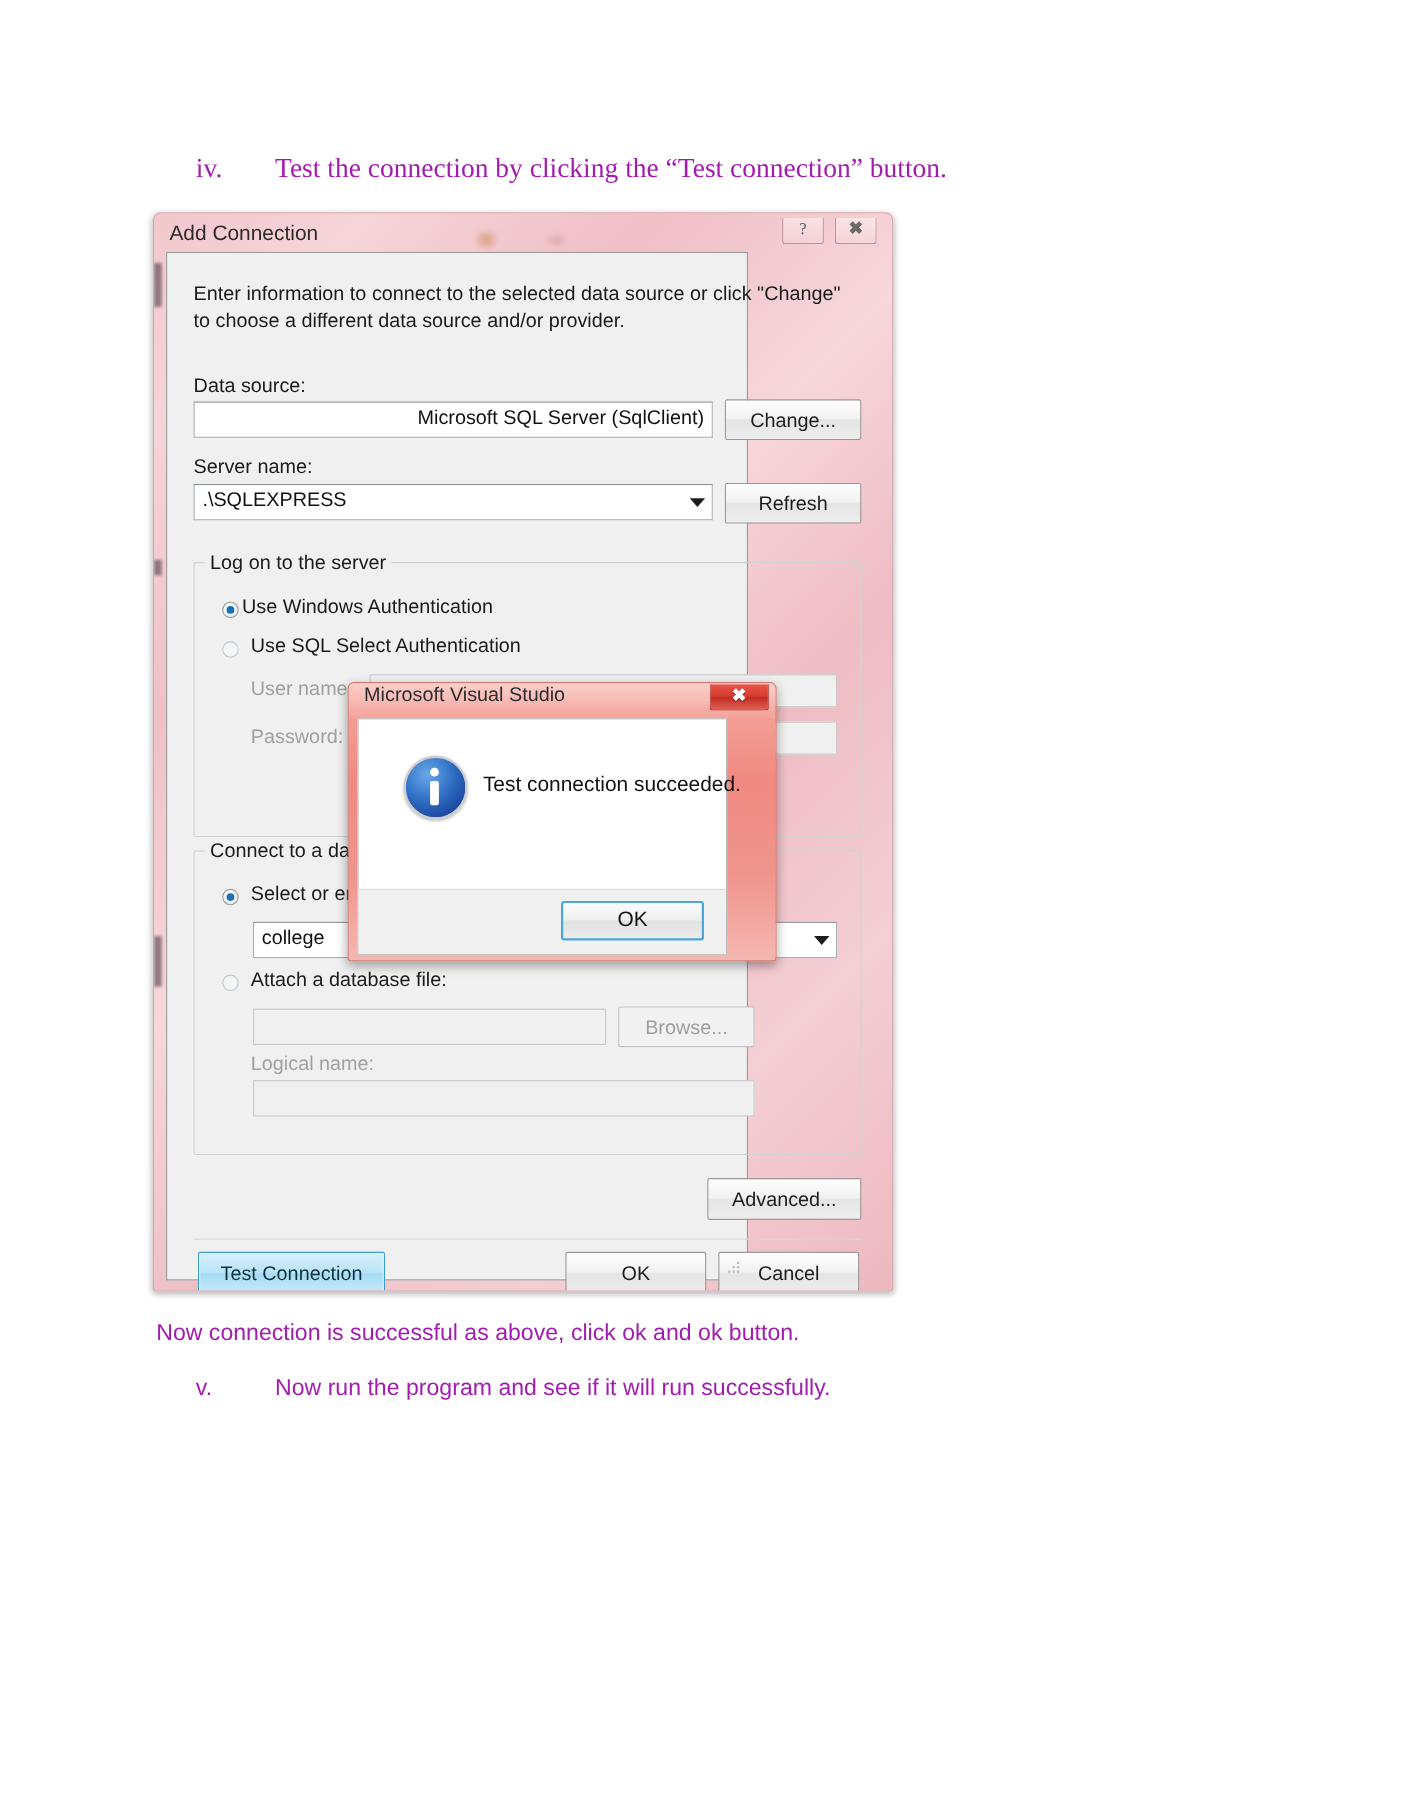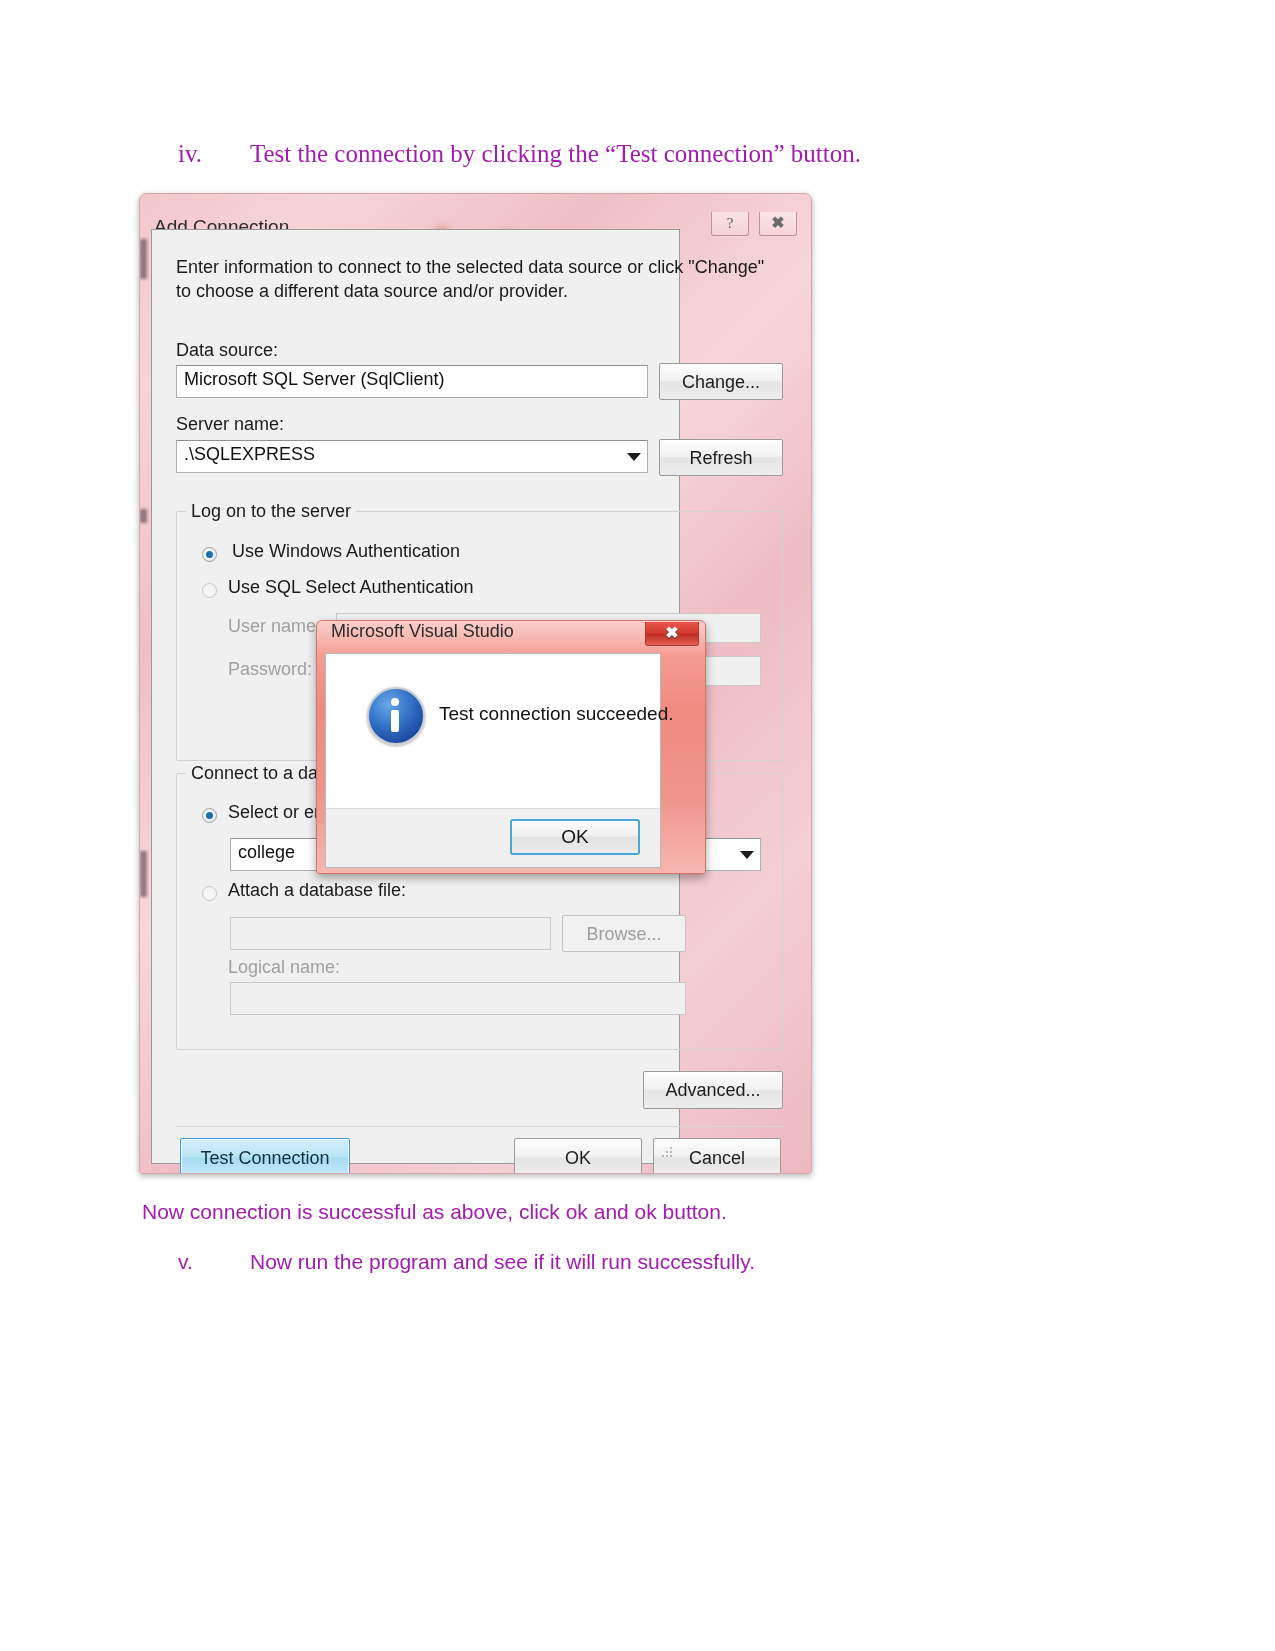--- a/index.html
+++ b/index.html
@@ -71,21 +71,21 @@
   }
   
   .frame-artifact {
     position: absolute; left: 0px; width: 7px;
     background: rgba(60,50,60,0.55);
     filter: blur(1.6px);
   }
 
   #win-titlebar {
     position: absolute;
-    left: 0; top: 16px; right: 0; height: 35px;
+    left: 0; top: 2px; right: 0; height: 35px;
   }
   #win-title {
     position: absolute;
     left: 14px; top: 6px;
     font-size: 19px;
     color: #2b2b2b;
   }
   .caption-btn {
     position: absolute;
     top: 2px;
@@ -345,33 +345,33 @@
     <div class="caption-btn" id="close-button">
       <span class="glyph">✖</span>
     </div>
   </div>
 
   <div id="dialog-client">
 
     <div class="label" style="left:24px; top:26px; white-space:normal; width:600px; line-height:1.33;">Enter information to connect to the selected data source or click "Change" to choose a different data source and/or provider.</div>
 
     <div class="label" style="left:24px; top:110px;">Data source:</div>
-    <div class="textbox" style="left:24px; top:135px; width:472px; height:33px;">Microsoft SQL Server (SqlClient)</div>
+    <div class="textbox" style="left:24px; top:135px; width:472px; height:33px;text-align:right;">Microsoft SQL Server (SqlClient)</div>
     <div class="btn" style="left:507px; top:133px; width:124px; height:37px;">Change...</div>
 
     <div class="label" style="left:24px; top:184px;">Server name:</div>
     <div class="textbox" style="left:24px; top:210px; width:472px; height:33px;">.\SQLEXPRESS</div>
     <div class="combo-arrow" style="left:475px; top:223px;"></div>
     <div class="btn" style="left:507px; top:209px; width:124px; height:37px;">Refresh</div>
 
     <div class="groupbox" style="left:24px; top:281px; width:607px; height:250px;"></div>
     <div class="groupbox-title" style="left:34px; top:271px;">Log on to the server</div>
 
     <div class="radio checked" style="left:50px; top:317px;"></div>
-    <div class="label" style="left:80px; top:311px;text-align:center;">Use Windows Authentication</div>
+    <div class="label" style="left:68px; top:311px;text-align:center;">Use Windows Authentication</div>
 
     <div class="radio off" style="left:50px; top:353px;"></div>
     <div class="label" style="left:76px; top:347px;">Use SQL Select Authentication</div>
 
     <div class="label disabled" style="left:76px; top:386px;">User name:</div>
     <div class="textbox disabled" style="left:184px; top:383px; width:425px; height:30px;"></div>
 
     <div class="label disabled" style="left:76px; top:429px;">Password:</div>
     <div class="textbox disabled" style="left:184px; top:426px; width:425px; height:30px;"></div>
 

